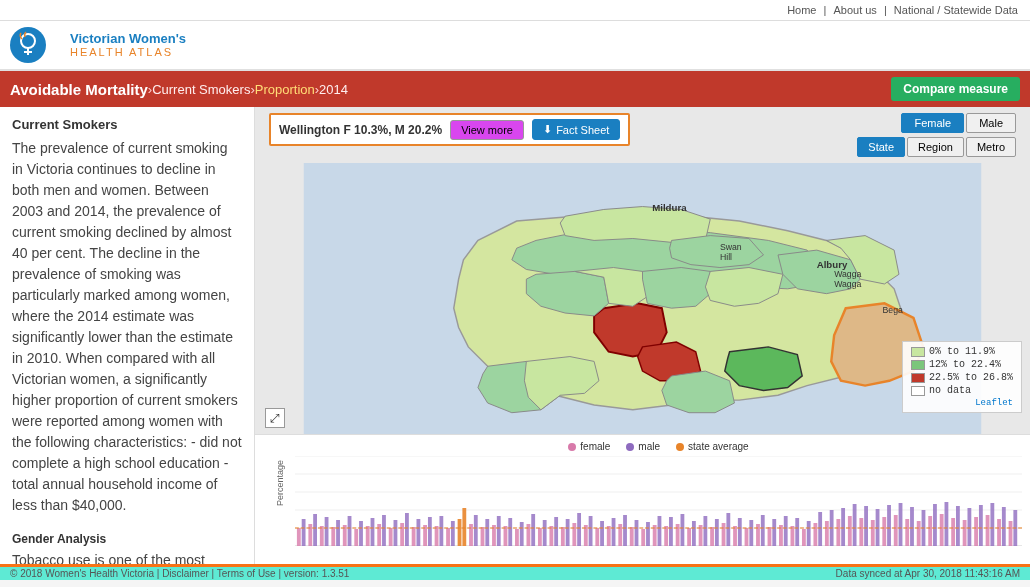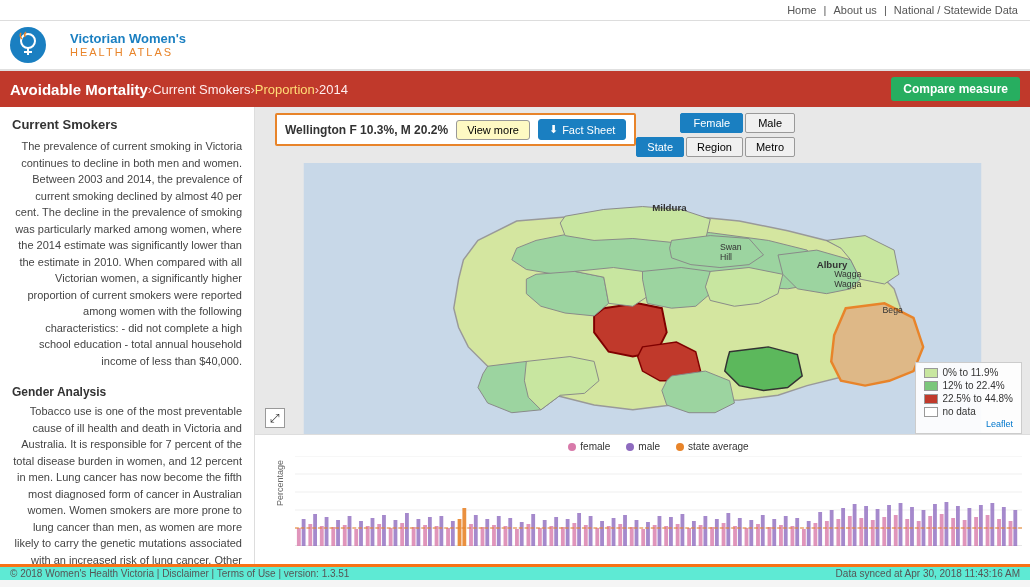--- a/index.html
+++ b/index.html
@@ -94,53 +94,54 @@
     
     #left-panel {
       width: 255px;
       background: white;
       border-right: 1px solid #ddd;
       overflow-y: auto;
       padding: 10px 12px;
       flex-shrink: 0;
     }
     #left-panel h3 { font-size: 13px; font-weight: bold; color: #333; margin-bottom: 6px; }
-    #left-panel p { font-size: 11px; line-height: 1.5; color: #444; margin-bottom: 8px; text-align: right; }
+    #left-panel p { font-size: 14px; line-height: 1.5; color: #444; margin-bottom: 8px; }
     #left-panel h4 { font-size: 12px; font-weight: bold; color: #333; margin-bottom: 4px; margin-top: 16px; }
 
     
     #right-panel {
       flex: 1;
       display: flex;
       flex-direction: column;
       background: #e8e8e8;
       position: relative;
     }
 
     
     #map-top-controls {
       display: flex;
+      justify-content: space-between;
       align-items: flex-start;
-      padding: 6px 20px;
+      padding: 6px 14px;
       background: #e8e8e8;
     }
     #location-box {
       border: 2px solid #e8842a;
       background: white;
       padding: 4px 8px;
       display: flex;
       align-items: center;
       gap: 8px;
       font-size: 12px;
       border-radius: 2px;
     }
     #location-box .loc-text { font-weight: bold; }
     #view-more-btn {
       padding: 3px 10px;
-      background: #fef9c3;
+      background: #d946ef;
       border: 1px solid #999;
       border-radius: 3px;
       cursor: pointer;
       font-size: 11px;
     }
     #fact-sheet-btn {
       padding: 3px 10px;
       background: #1a7fc1;
       border: 1px solid #1a7fc1;
       border-radius: 3px;
@@ -194,26 +195,27 @@
 
     
     #map-svg {
       width: 100%;
       height: 100%;
     }
 
     
     #map-legend {
       position: absolute;
-      bottom: 0;
+      bottom: 21px;
       right: 4px;
       background: rgba(255,255,255,0.9);
       border: 1px solid #ccc;
       padding: 4px 8px;
       font-size: 10px;
+      font-family: Liberation Mono, monospace;
     }
     .legend-item {
       display: flex;
       align-items: center;
       gap: 4px;
       margin-bottom: 2px;
     }
     .legend-box {
       width: 14px;
       height: 10px;
@@ -416,21 +418,21 @@
         <div class="legend-item">
           <div class="legend-box" style="background:#c8e6a0;"></div>
           <span>0% to 11.9%</span>
         </div>
         <div class="legend-item">
           <div class="legend-box" style="background:#7bc67b;"></div>
           <span>12% to 22.4%</span>
         </div>
         <div class="legend-item">
           <div class="legend-box" style="background:#c0392b;"></div>
-          <span>22.5% to 44.8%</span>
+          <span>22.5% to 26.8%</span>
         </div>
         <div class="legend-item">
           <div class="legend-box" style="background:#fff;"></div>
           <span>no data</span>
         </div>
         <div style="text-align:right; font-size:9px; color:#0077cc; margin-top:2px;">Leaflet</div>
       </div>
 
       
       <div id="expand-icon">⤢</div>

